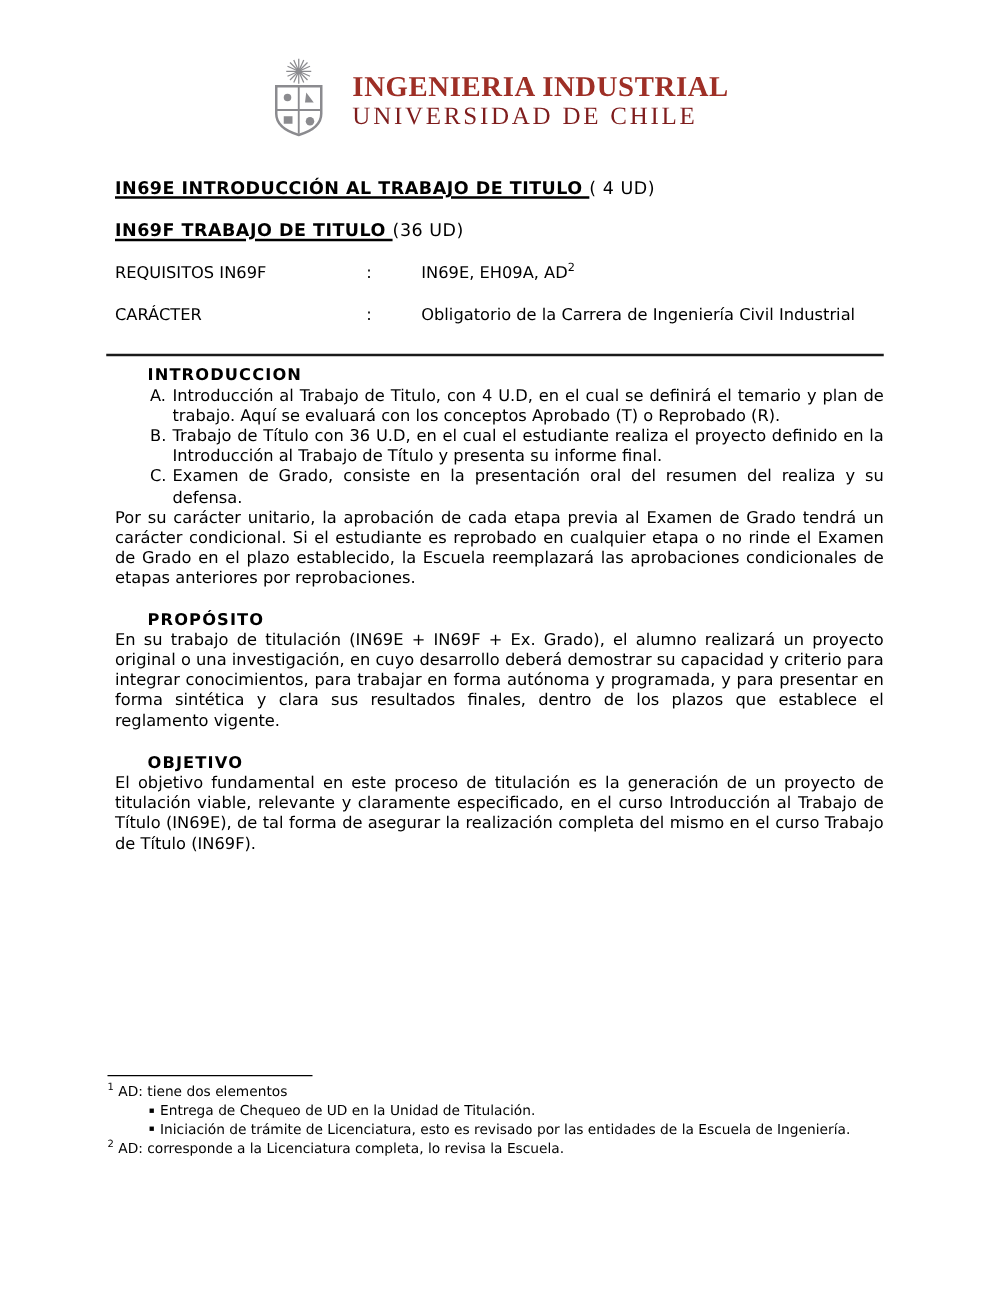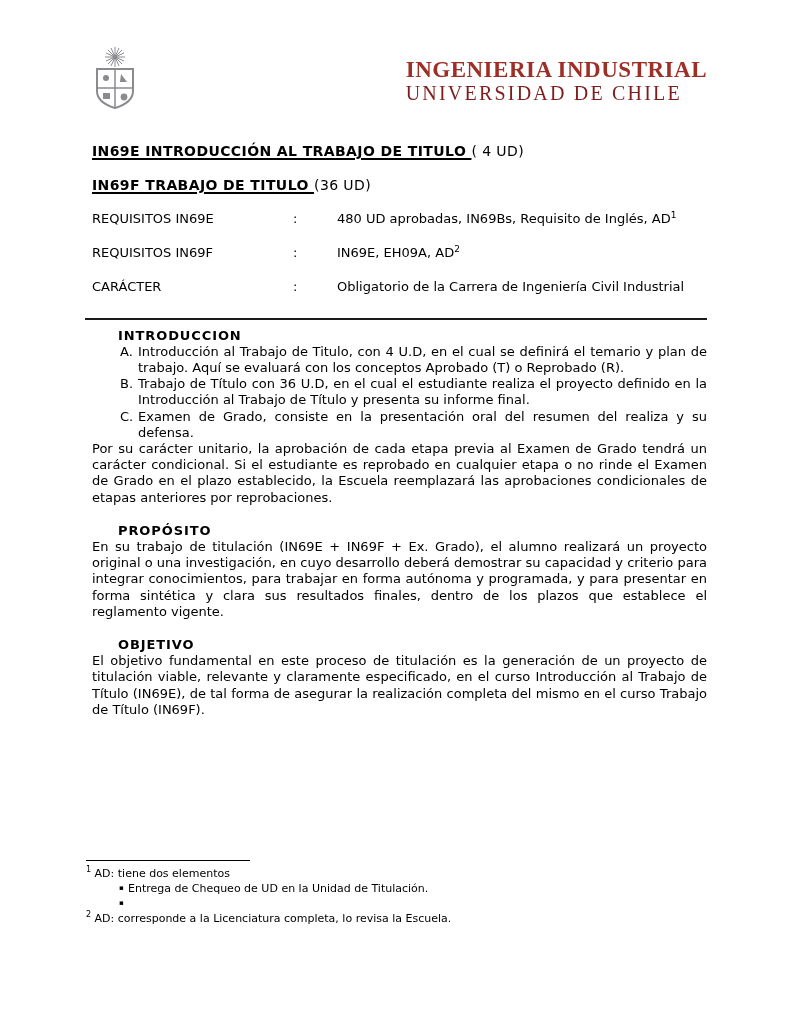--- a/index.html
+++ b/index.html
@@ -15,21 +15,21 @@
   }
   .page {
     position: relative;
     padding: 46px 93px 0 92px;
     box-sizing: border-box;
     width: 800px; height: 1035px;
   }
   
   .logo {
     display: flex;
-    justify-content: space-between;
+    justify-content: center;
     align-items: center;
     gap: 20px;
     margin-bottom: 29px;
     height: 68px;
   }
   .logo-text { display: flex; flex-direction: column; }
   .logo-line1 {
     font-family: "Liberation Serif", serif;
     font-weight: bold;
     font-size: 23px;
@@ -166,21 +166,20 @@
     <div class="logo-text">
       <span class="logo-line1">INGENIERIA INDUSTRIAL</span>
       <span class="logo-line2">UNIVERSIDAD DE CHILE</span>
     </div>
   </div>
 
   <p class="doc-title"><span class="u">IN69E INTRODUCCIÓN AL TRABAJO DE TITULO </span><span>( 4 UD)</span></p>
   <p class="doc-title"><span class="u">IN69F TRABAJO DE TITULO </span><span>(36 UD)</span></p>
 
   <div class="info-block">
-    <p class="req"><span class="req-label">REQUISITOS IN69E</span><span class="req-colon">:</span><span>480 UD aprobadas, IN69Bs, Requisito de Inglés, AD</span><sup>1</sup></p>
 
     <p class="req"><span class="req-label">REQUISITOS IN69F</span><span class="req-colon">:</span><span>IN69E, EH09A, AD</span><sup>2</sup></p>
 
     <p class="req"><span class="req-label">CARÁCTER</span><span class="req-colon">:</span><span>Obligatorio de la Carrera de Ingeniería Civil Industrial</span></p>
 
   </div>
 
   <hr class="rule">
 
   <h2 class="sec-h">INTRODUCCION</h2>
@@ -211,18 +210,19 @@
   <div class="footnotes">
     <hr class="fn-rule">
     <p class="fn"><sup>1</sup><span> AD: tiene dos elementos</span></p>
     <ul class="fn-bullets">
       <li>
         <span class="bullet">▪</span>
         <span>Entrega de Chequeo de UD en la Unidad de Titulación.</span>
       </li>
       <li>
         <span class="bullet">▪</span>
+        <span>Iniciación de trámite de Licenciatura, esto es revisado por las entidades de la Escuela de Ingeniería.</span>
       </li>
     </ul>
     <p class="fn"><sup>2</sup><span> AD: corresponde a la Licenciatura completa, lo revisa la Escuela.</span></p>
   </div>
 
 </div>
 
 </body></html>

